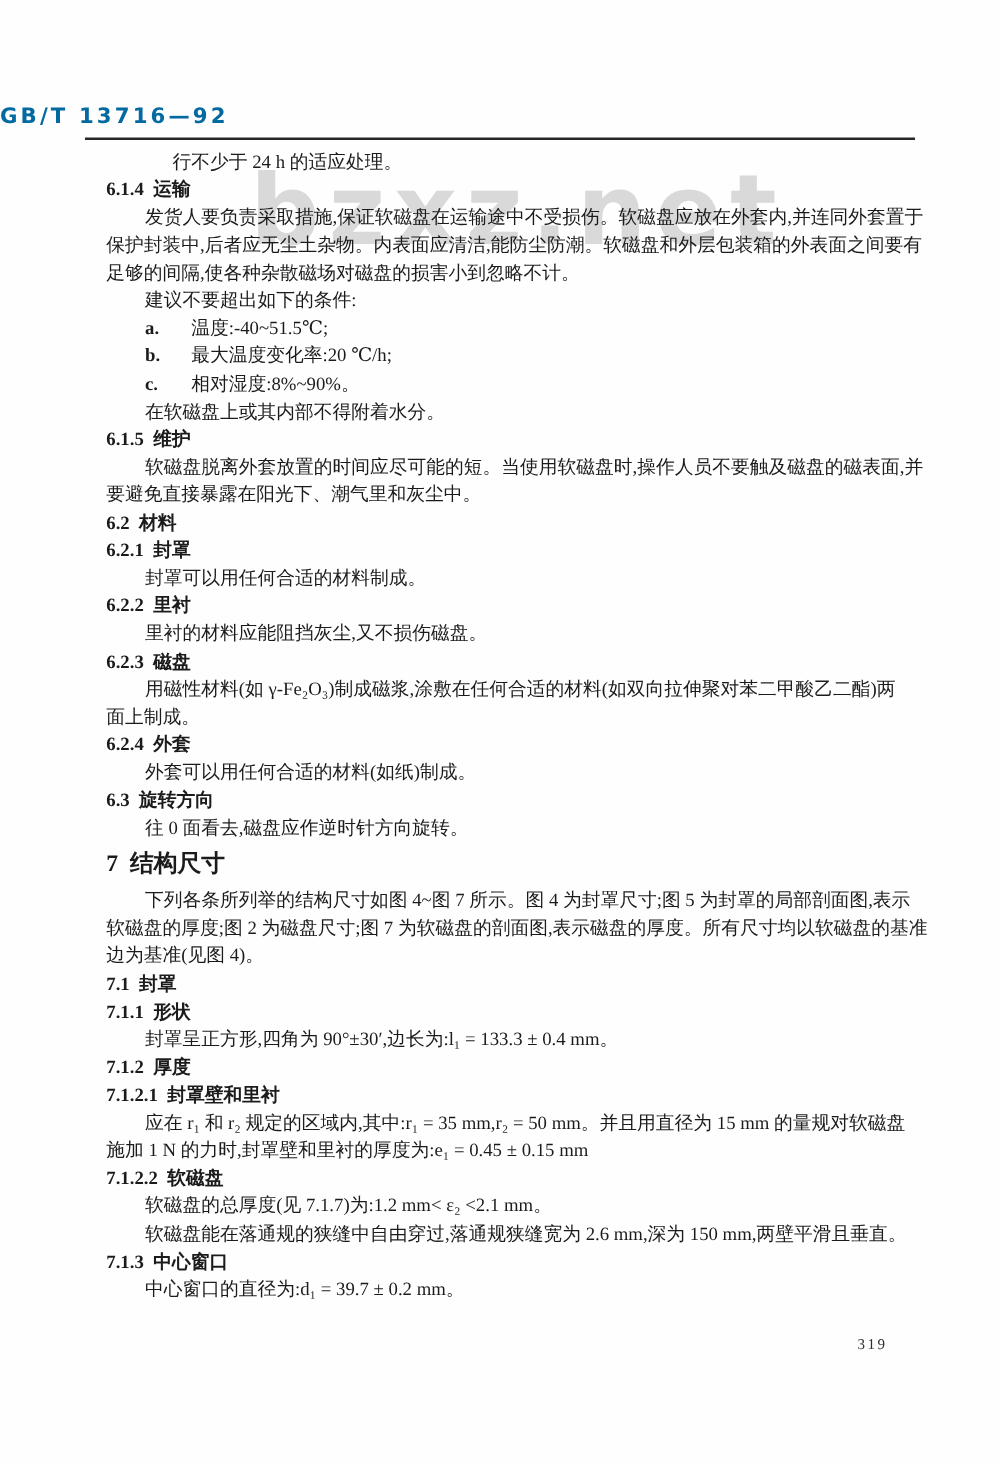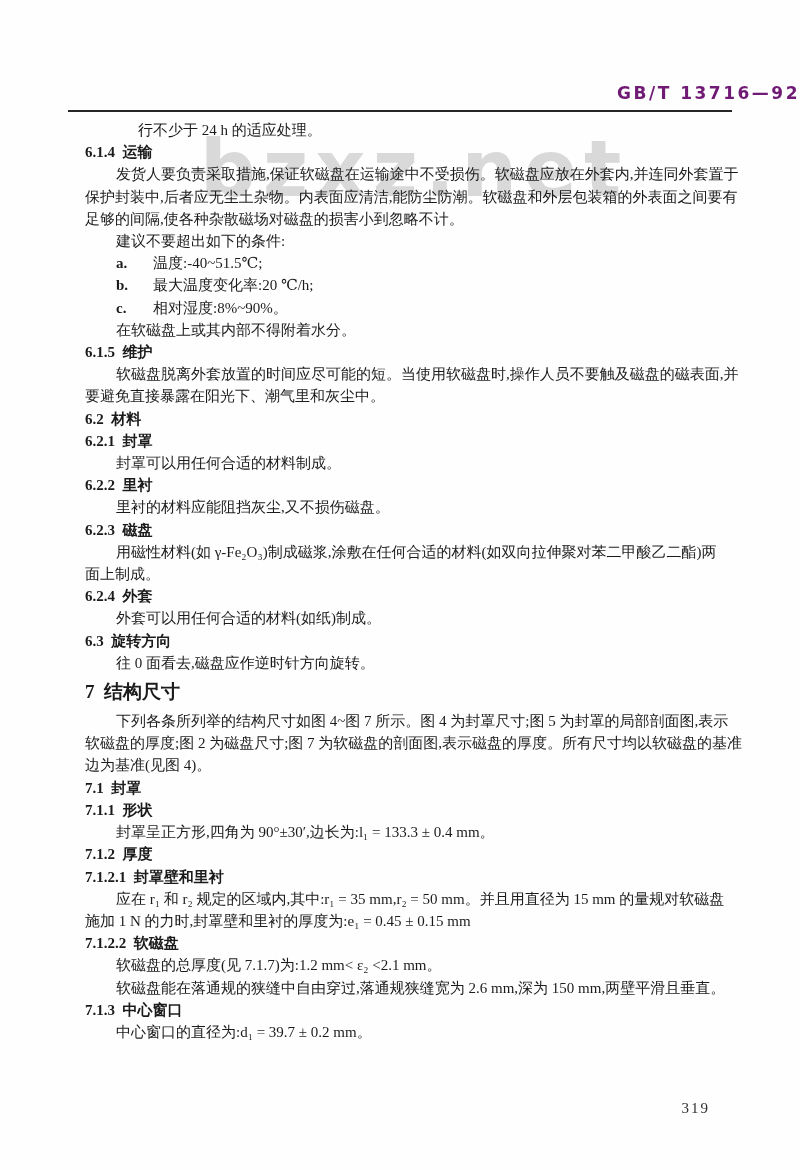--- a/index.html
+++ b/index.html
@@ -18,26 +18,26 @@
     font-family:"DejaVu Sans",sans-serif;
     font-weight:bold;
     font-size:78px;
     letter-spacing:7px;
     color:#d9d9d9;
     user-select:none;
   }
   .doc-header {
     position:relative; z-index:1;
     padding-top:83px;
-    text-align:right;
+    text-align:left;
     font-family:"DejaVu Sans","Liberation Sans",sans-serif;
     font-weight:bold;
     font-size:17px;
     letter-spacing:2.5px;
-    color:#701a75;
+    color:#0369a1;
   }
   .header-rule {
     position:relative; z-index:1;
     margin-top:7px;
     margin-left:68px;
     width:664px; height:2px;
     background:#262626;
   }
   .content {
     position:relative; z-index:1;
@@ -55,22 +55,22 @@
   .t-li   { padding-left:31px; }
   .li-m   { display:inline-block; width:37px; font-weight:bold; }
   .t-ch   {
     font-weight:bold;
     font-size:19px;
     line-height:24px;
     margin:6px 0 6px 0 !important;
   }
   .page-number {
     position:absolute; z-index:1;
-    right:90px; top:1100px;
-    font-size:15px;
+    right:90px; top:1068px;
+    font-size:12px;
     letter-spacing:2px;
     color:#2f2f2f;
   }
 </style>
 </head>
 <body>
 
 <div class="page">
 
   <div class="watermark">bzxz.net</div>

